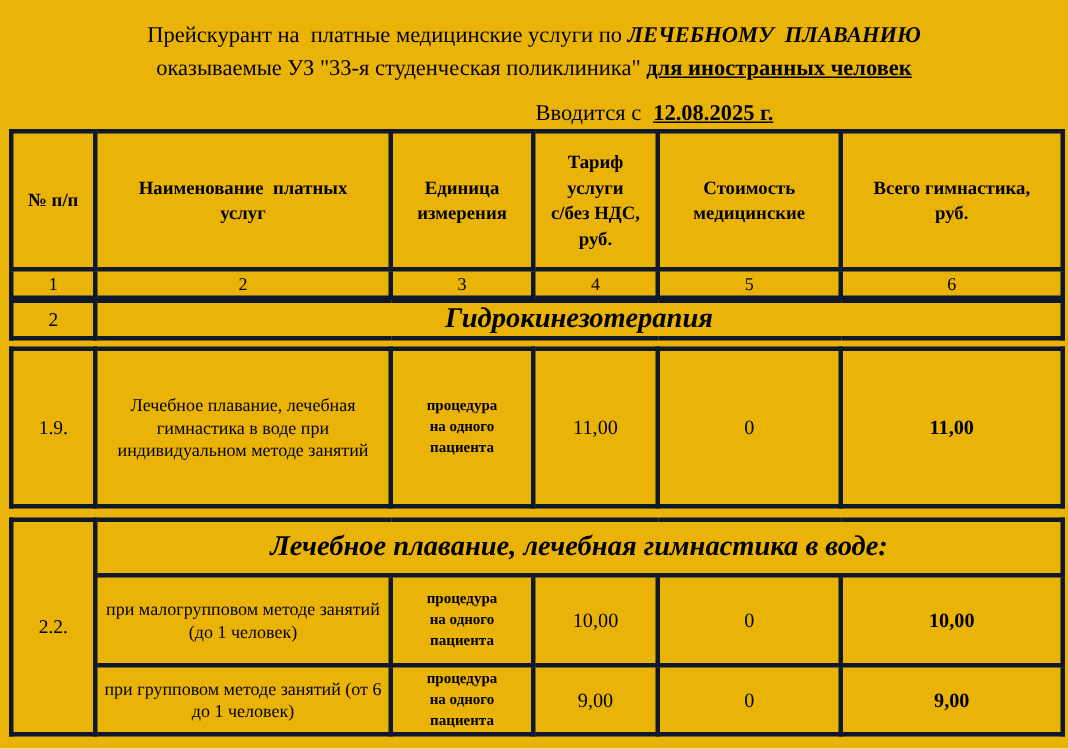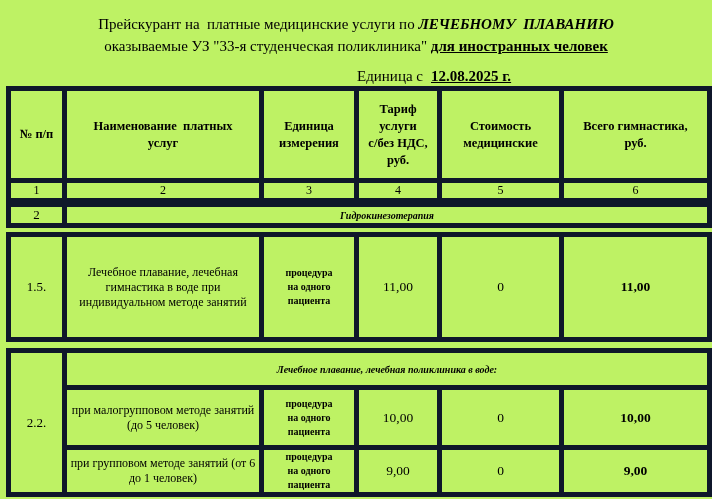--- a/index.html
+++ b/index.html
@@ -6,21 +6,21 @@
     margin: 0;
     padding: 0;
     background: #ffffff;
     color: #000000;
     font-family: "Liberation Serif", "DejaVu Serif", serif;
   }
   .page {
     position: relative;
     width: 712px;
     height: 499px;
-    background: #bef264;
+    background: #eab308;
     overflow: hidden;
   }
   .title-block {
     padding-top: 13px;
     text-align: center;
     font-size: 15px;
     line-height: 22px;
   }
   .pre { white-space: pre-wrap; }
   .em-bold-italic { font-weight: bold; font-style: italic; }
@@ -33,21 +33,21 @@
   }
   .intro-date { font-weight: bold; margin-left: 8px; text-decoration: underline; }
 
   table.t {
     border-collapse: collapse;
     table-layout: fixed;
     width: 701px;
     margin-left: 6px;
   }
   table.t td {
-    border: 5px solid #0f172a;
+    border: 3px solid #0f172a;
     text-align: center;
     vertical-align: middle;
     padding: 0;
     overflow: hidden;
   }
   .t2 { margin-top: -1px; }
   .t3 { margin-top: 4px; }
   .t4 { margin-top: 6px; }
 
   tr.header-row { height: 92px; }
@@ -64,21 +64,21 @@
     line-height: 17px;
     white-space: pre-wrap;
     padding: 2px 1px;
   }
   td.ncell { font-size: 12px; }
   td.numcell { font-size: 13px; }
   td.numcell-top { vertical-align: top; padding-top: 7px; }
   td.sectcell {
     font-weight: bold;
     font-style: italic;
-    font-size: 10px;
+    font-size: 19px;
     text-align: left;
     padding-left: 9px;
   }
   td.desccell {
     text-align: left;
     font-size: 12px;
     line-height: 15px;
     padding: 4px 8px 4px 10px;
   }
   td.unitcell {
@@ -94,21 +94,21 @@
 <body>
 
 <div class="page">
 
   <div class="title-block">
     <div><span class="pre">Прейскурант на  платные медицинские услуги по </span><span class="pre em-bold-italic">ЛЕЧЕБНОМУ  ПЛАВАНИЮ</span></div>
     <div><span class="pre">оказываемые УЗ "33-я студенческая поликлиника" </span><span class="pre em-bold-underline">для иностранных человек</span></div>
   </div>
 
   <div class="intro-line">
-    <span>Единица с</span><span class="intro-date">12.08.2025 г.</span>
+    <span>Вводится с</span><span class="intro-date">12.08.2025 г.</span>
   </div>
 
   <table class="t t1">
     <colgroup>
       <col style="width:56px">
         <col style="width:197px">
         <col style="width:95px">
       <col style="width:83px">
         <col style="width:122px">
         <col style="width:148px">
@@ -161,21 +161,21 @@
     <colgroup>
       <col style="width:56px">
         <col style="width:197px">
         <col style="width:95px">
       <col style="width:83px">
         <col style="width:122px">
         <col style="width:148px">
     </colgroup>
     <tbody>
         <tr class="row-21">
-      <td class="numcell">1.5.</td>
+      <td class="numcell">1.9.</td>
       <td class="desccell">Лечебное плавание, лечебная гимнастика в воде при индивидуальном методе занятий</td>
       <td class="unitcell">процедура
 на одного
 пациента</td>
       <td class="moneycell">11,00</td>
       <td class="moneycell">0</td>
       <td class="totalcell">11,00</td>
     </tr>
   </tbody>
     </table>
@@ -185,24 +185,24 @@
       <col style="width:56px">
         <col style="width:197px">
         <col style="width:95px">
       <col style="width:83px">
         <col style="width:122px">
         <col style="width:148px">
     </colgroup>
     <tbody>
         <tr class="row-22head">
       <td class="numcell numcell-top" rowspan="3">2.2.</td>
-      <td class="sectcell" colspan="5">Лечебное плавание, лечебная поликлиника в воде:</td>
+      <td class="sectcell" colspan="5">Лечебное плавание, лечебная гимнастика в воде:</td>
     </tr>
     <tr class="row-221">
-      <td class="desccell">при малогрупповом методе занятий (до 5 человек)</td>
+      <td class="desccell">при малогрупповом методе занятий (до 1 человек)</td>
       <td class="unitcell">процедура
 на одного
 пациента</td>
       <td class="moneycell">10,00</td>
       <td class="moneycell">0</td>
       <td class="totalcell">10,00</td>
     </tr>
     <tr class="row-222">
       <td class="desccell">при групповом методе занятий (от 6 до 1 человек)</td>
       <td class="unitcell">процедура

